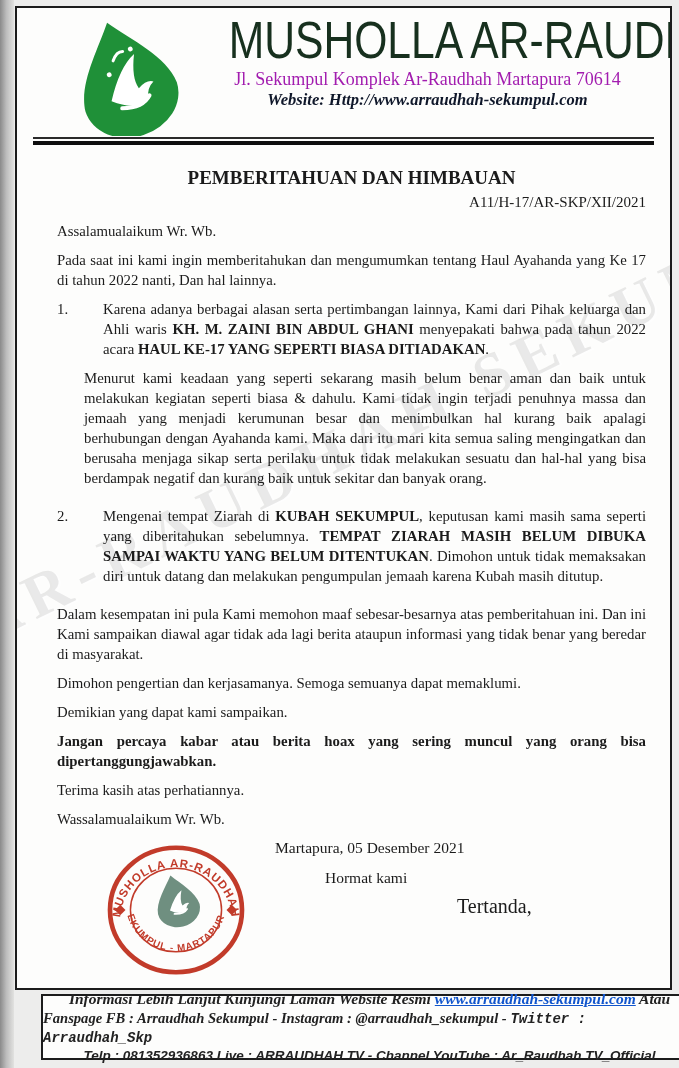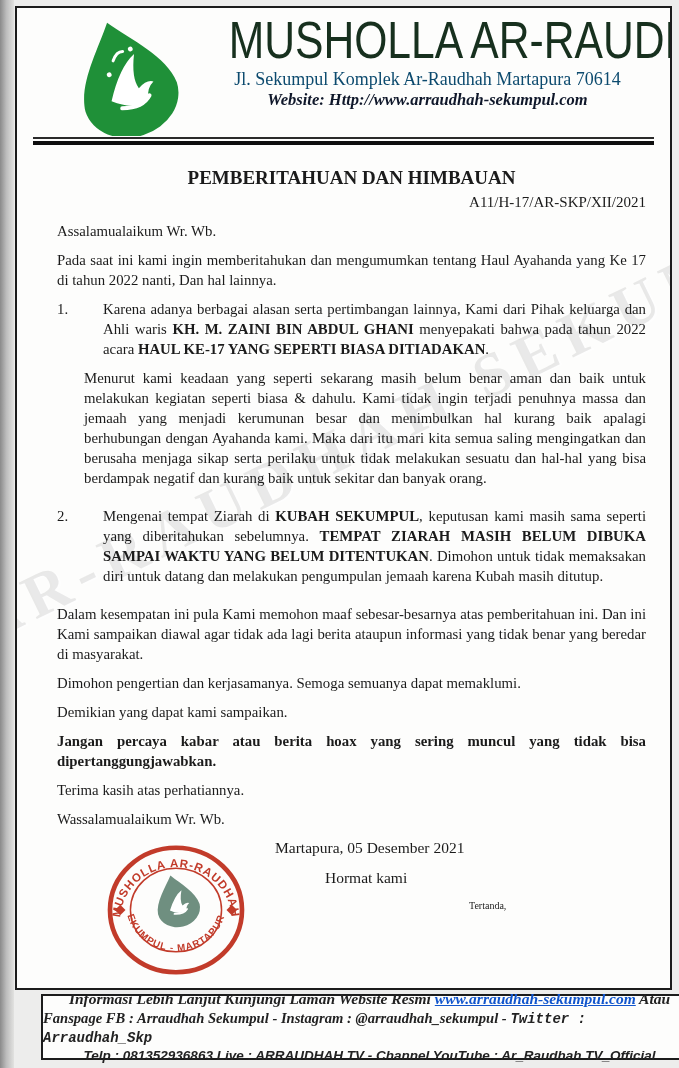--- a/index.html
+++ b/index.html
@@ -25,21 +25,21 @@
   .header { position:relative; height:118px; }
   .logo { position:absolute; left:44px; top:4px; width:128px; height:118px; }
   .header-text { margin-left:168px; text-align:center; }
   .org-name {
     font-family:"Liberation Sans", sans-serif;
     font-size:52px; font-weight:500; color:#17301e;
     margin:6px 0 0 0; line-height:1.0;
     transform:scaleX(0.82); transform-origin:50% 50%;
     white-space:nowrap; letter-spacing:0px;
   }
-  .address { color:#0c4a6e; font-size:18px; margin-top:3px; line-height:1.15; }
+  .address { color:#a21caf; font-size:18px; margin-top:3px; line-height:1.15; }
   .website { color:#0f172a; font-size:16.5px; font-weight:bold; font-style:italic; line-height:1.2; }
   .divider { margin:5px 16px 0 16px; }
   .divider .thin  { height:2px; background:#2a2a2a; }
   .divider .thick { height:4px; background:#0e0e0e; margin-top:2px; }
   
   .body-content {
     position:relative;
     padding:14px 24px 0 40px;
     font-size:14.8px; line-height:20px;
     color:#1b1b1b; text-align:justify;
@@ -60,21 +60,21 @@
   .list-body { flex:1; }
   .list-body p.para:first-child { margin-top:0;margin-left:19px; }
   b { font-weight:bold; }
   .warning { font-weight:bold; }
   .tight { margin:0; }
   
   .signature { position:relative; height:158px; margin-top:4px; z-index:1; }
   .stamp { position:absolute; left:48px; top:6px; width:142px; height:132px; }
   .place-date { position:absolute; left:218px; top:0px;  font-size:15.5px; }
   .regards    { position:absolute; left:268px; top:30px; font-size:15.5px; }
-  .signed     { position:absolute; left:412px; top:58px; font-size:10px; }
+  .signed     { position:absolute; left:400px; top:58px; font-size:20px; }
   
   .footer-box {
     position:absolute; left:15px; top:994px; width:657px; height:66px;
     box-sizing:border-box;
     background:#fdfdfc; border:2px solid #1c1c1c;
     display:flex; flex-direction:column; align-items:center; justify-content:center;
     color:#222;
     margin-left:26px;
   }
   .f-line1 { font-size:15.5px; font-weight:bold; font-style:italic; line-height:1.3; }
@@ -135,21 +135,21 @@
       <div class="list-num">2.</div>
       <div class="list-body">
         <p class="para"><span>Mengenai tempat Ziarah di </span><b>KUBAH SEKUMPUL</b><span>, keputusan kami masih sama seperti yang diberitahukan sebelumnya. </span><b>TEMPAT ZIARAH MASIH BELUM DIBUKA SAMPAI WAKTU YANG BELUM DITENTUKAN</b><span>. Dimohon untuk tidak memaksakan diri untuk datang dan melakukan pengumpulan jemaah karena Kubah masih ditutup.</span></p>
       </div>
     </div>
 
     <p class="para">Dalam kesempatan ini pula Kami memohon maaf sebesar-besarnya atas pemberitahuan ini. Dan ini Kami sampaikan diawal agar tidak ada lagi berita ataupun informasi yang tidak benar yang beredar di masyarakat.</p>
     <p class="para tight">Dimohon pengertian dan kerjasamanya. Semoga semuanya dapat memaklumi.</p>
     <p class="para tight">Demikian yang dapat kami sampaikan.</p>
 
-    <p class="para warning"><span>Jangan percaya kabar atau berita hoax yang sering muncul yang tidak bisa dipertanggungjawabkan</span><span>.</span></p>
+    <p class="para warning"><span>Jangan percaya kabar atau berita hoax yang sering muncul yang orang bisa dipertanggungjawabkan</span><span>.</span></p>
 
     <p class="para">Terima kasih atas perhatiannya.</p>
     <p class="para">Wassalamualaikum Wr. Wb.</p>
 
     <div class="signature">
       <svg class="stamp" viewBox="0 0 150 142">
         <ellipse cx="75" cy="71" rx="71" ry="67" fill="none" stroke="#c23b2a" stroke-width="5"></ellipse>
         <ellipse cx="75" cy="71" rx="49" ry="45" fill="none" stroke="#c23b2a" stroke-width="1.6"></ellipse>
         <defs>
           <path id="stampTopArc" d="M 15,82 A 60,57 0 1 1 135,82" fill="none"></path>

